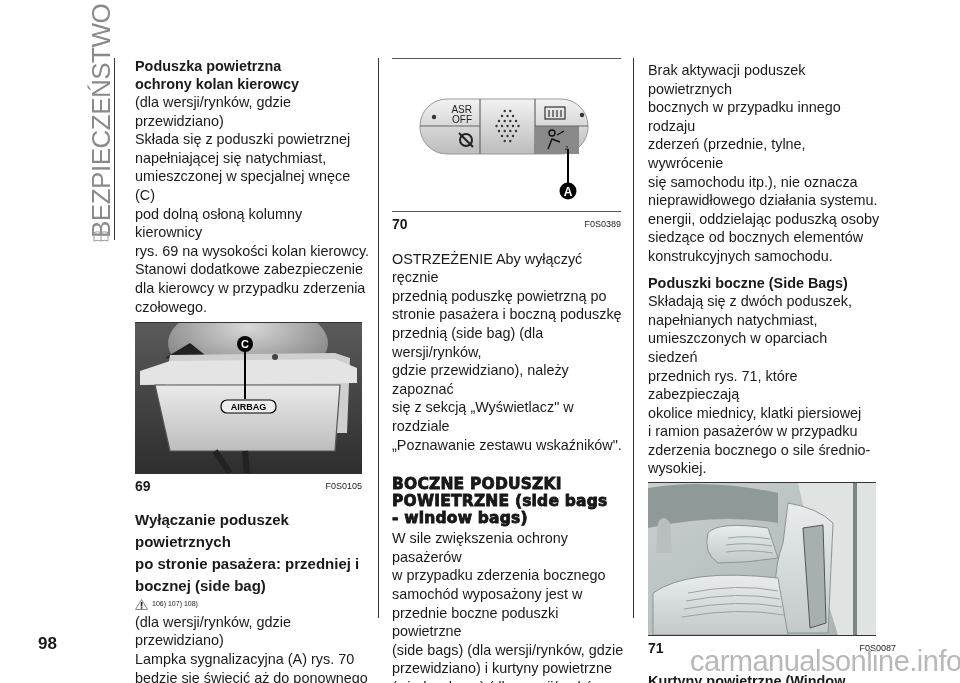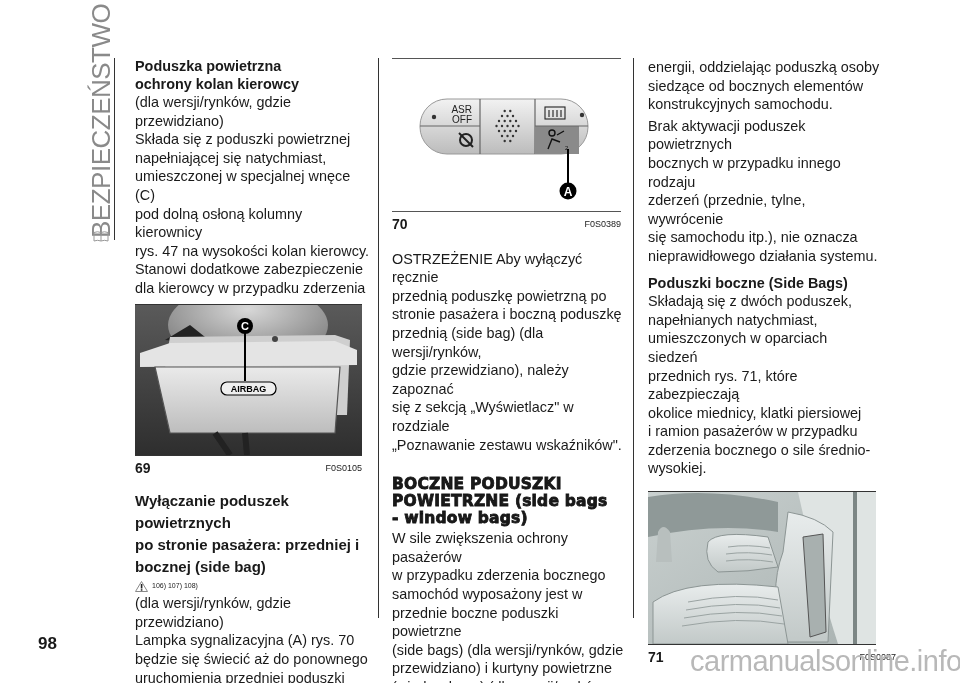--- a/index.html
+++ b/index.html
@@ -38,23 +38,24 @@
 <div class="col-rule" style="left:633px;top:58px;height:560px;"></div>
 
 <div class="col" style="left:135px;top:58px;width:236px;">
   <div class="h3" style="width:205px;line-height:17.5px;">Poduszka powietrzna ochrony kolan kierowcy</div>
   <div>
     <p>(dla wersji/rynków, gdzie przewidziano)</p>
     <p>Składa się z poduszki powietrznej</p>
     <p>napełniającej się natychmiast,</p>
     <p>umieszczonej w specjalnej wnęce (C)</p>
     <p>pod dolną osłoną kolumny kierownicy</p>
-    <p>rys. 47 na wysokości kolan kierowcy.</p>
+    <p>rys. 69 na wysokości kolan kierowcy.</p>
     <p>Stanowi dodatkowe zabezpieczenie</p>
     <p>dla kierowcy w przypadku zderzenia</p>
+    <p>czołowego.</p>
   </div>
 
   <div class="fig" style="margin-top:6px;width:227px;">
     <svg width="227" height="150" viewBox="0 0 227 150" style="display:block;border-top:1px solid #333;border-bottom:1px solid #333;">
       <defs>
         <linearGradient id="bg69" x1="0" y1="0" x2="0" y2="1">
             <stop offset="0" stop-color="#5a5a5a"></stop>
             <stop offset="1" stop-color="#2e2e2e"></stop>
           </linearGradient>
         <linearGradient id="panel69" x1="0" y1="0" x2="0" y2="1">
@@ -198,45 +199,45 @@
     <p>przednie boczne poduszki powietrzne</p>
     <p>(side bags) (dla wersji/rynków, gdzie</p>
     <p>przewidziano) i kurtyny powietrzne</p>
     <p>(window bags) (dla wersji/rynków, gdzie</p>
 
   </div>
 
 </div>
 
 <div class="col" style="left:648px;top:58px;width:232px;">
-  <div>
-    <p>energii, oddzielając poduszką osoby</p>
-    <p>siedzące od bocznych elementów</p>
-    <p>konstrukcyjnych samochodu.</p>
-  </div>
   <div style="margin-top:3px;">
     <p>Brak aktywacji poduszek powietrznych</p>
     <p>bocznych w przypadku innego rodzaju</p>
     <p>zderzeń (przednie, tylne, wywrócenie</p>
     <p>się samochodu itp.), nie oznacza</p>
     <p>nieprawidłowego działania systemu.</p>
+  </div>
+  <div>
+    <p>energii, oddzielając poduszką osoby</p>
+    <p>siedzące od bocznych elementów</p>
+    <p>konstrukcyjnych samochodu.</p>
   </div>
   <div class="h3" style="margin-top:8px;">Poduszki boczne (Side Bags)</div>
   <div>
     <p>Składają się z dwóch poduszek,</p>
     <p>napełnianych natychmiast,</p>
     <p>umieszczonych w oparciach siedzeń</p>
     <p>przednich rys. 71, które zabezpieczają</p>
     <p>okolice miednicy, klatki piersiowej</p>
     <p>i ramion pasażerów w przypadku</p>
     <p>zderzenia bocznego o sile średnio-</p>
     <p>wysokiej.</p>
   </div>
 
-  <div class="fig" style="margin-top:13px;width:248px;">
+  <div class="fig" style="margin-top:4px;width:248px;">
     <svg width="228" height="152" viewBox="0 0 228 152" style="display:block;border-top:1.5px solid #333;border-bottom:1.5px solid #333;">
       <defs>
         <linearGradient id="bg71" x1="0" y1="0" x2="1" y2="1">
             <stop offset="0" stop-color="#c9d0cf"></stop>
             <stop offset="1" stop-color="#a9b2b1"></stop>
           </linearGradient>
         <linearGradient id="seat71" x1="0" y1="0" x2="0" y2="1">
             <stop offset="0" stop-color="#e8ecec"></stop>
             <stop offset="1" stop-color="#c2c9c8"></stop>
           </linearGradient>

